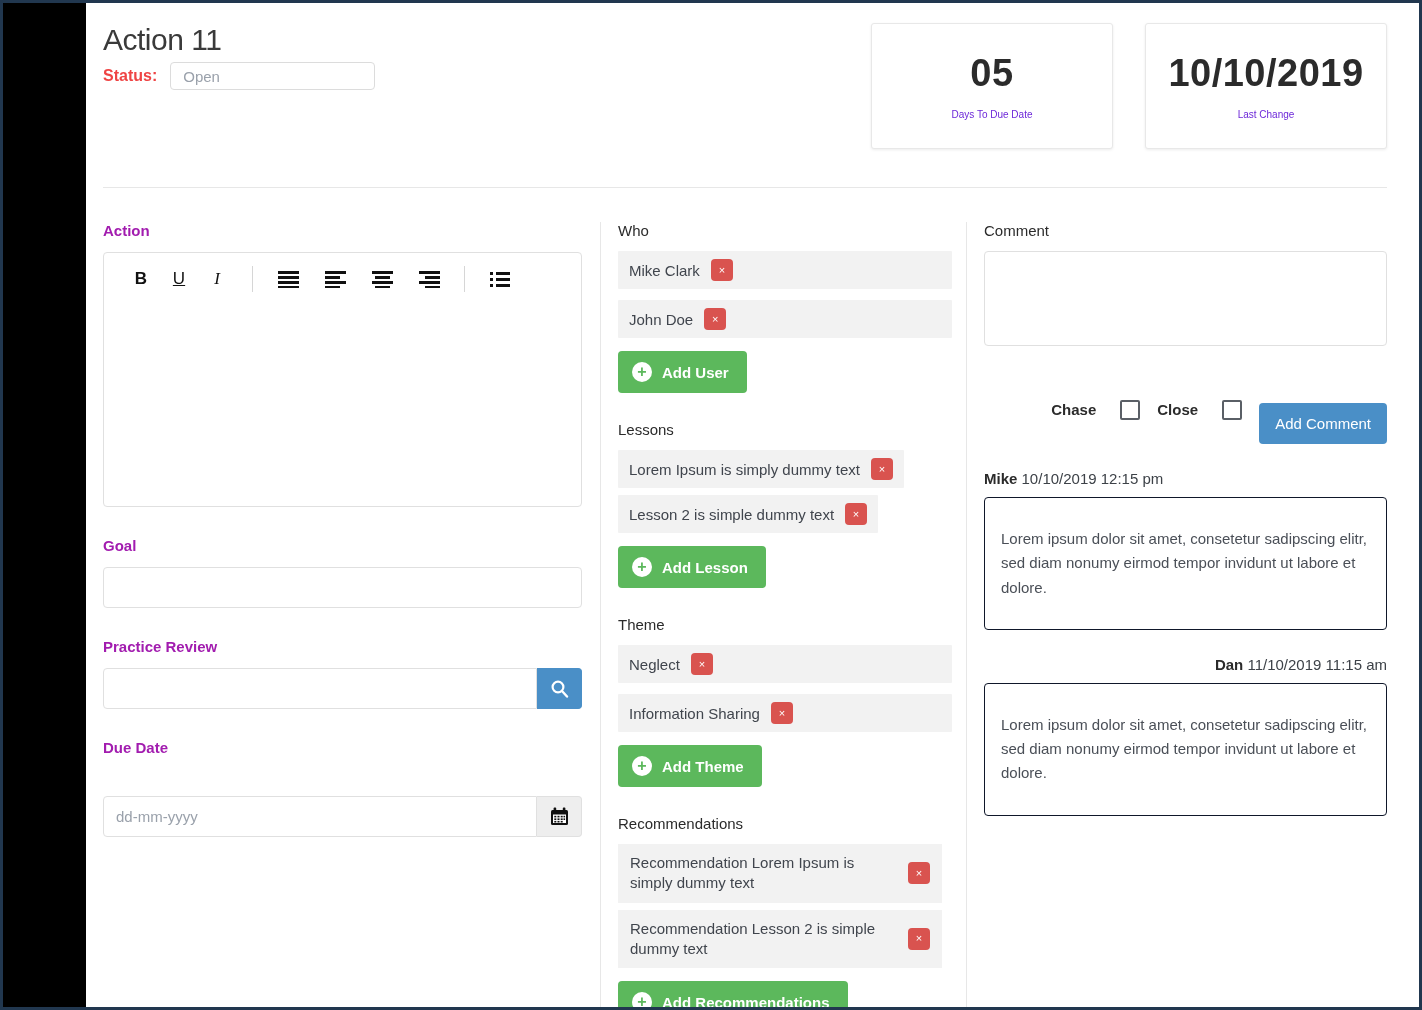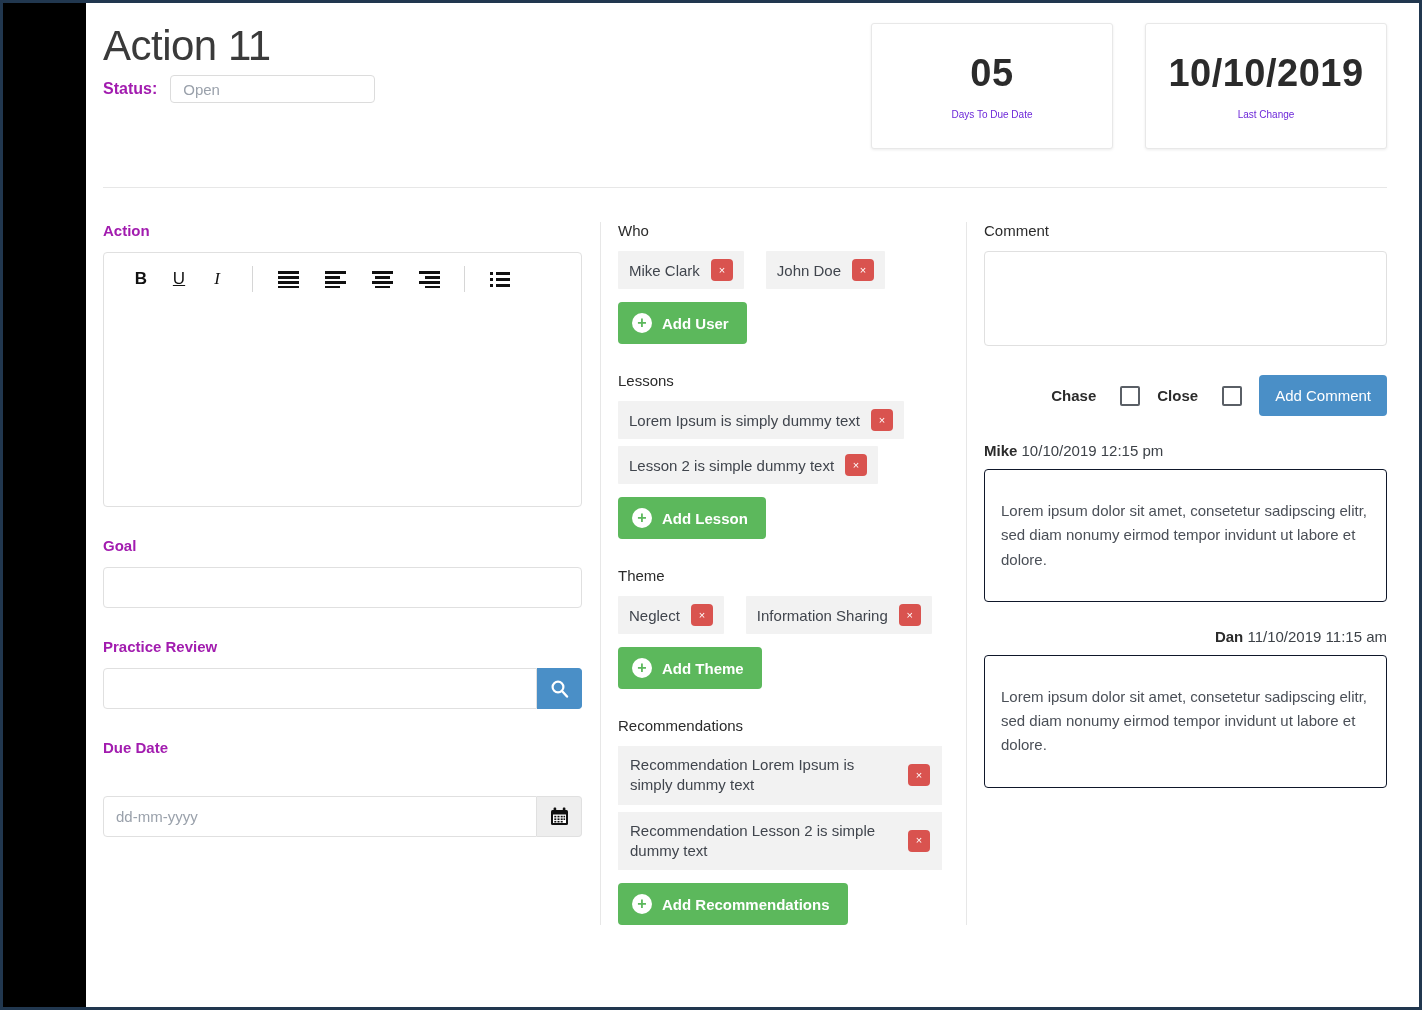--- a/index.html
+++ b/index.html
@@ -33,36 +33,36 @@
   }
 
   
   .header {
     display: flex;
     align-items: flex-start;
     justify-content: space-between;
   }
   .header-left { padding-left: 0; }
   .page-title {
-    font-size: 42px;
+    font-size: 30px;
     font-weight: 400;
     color: #3a3a3a;
     margin: 0 0 6px 0;
     letter-spacing: -0.5px;
     line-height: 1.1;
   }
   .status-row {
     display: flex;
     align-items: center;
     gap: 13px;
   }
   .status-label {
     font-size: 16px;
     font-weight: bold;
-    color: #a21caf;
+    color: #ef4444;
   }
   .status-input {
     width: 205px;
     height: 28px;
     border: 1px solid #dcdcdc;
     border-radius: 4px;
     padding: 0 12px;
     font-size: 15px;
     color: #6f7680;
     font-family: "Liberation Sans", sans-serif;
@@ -210,22 +210,23 @@
   }
   .mt-goal { margin-top: 30px; }
   .mt-practice { margin-top: 30px; }
   .mt-duedate { margin-top: 30px; }
   .duedate-spacer { height: 27px; }
 
   
   .chip-row {
     display: flex;
     flex-wrap: wrap;
-    gap: 22px;
+    gap: 11px;
     margin-bottom: 13px;
+    flex-direction: column;
   }
   .chip {
     background: #f2f2f2;
     display: inline-flex;
     align-items: center;
     gap: 11px;
     padding: 8px 11px;
     font-size: 15px;
     color: #40454d;
     border-radius: 1px;
@@ -315,20 +316,21 @@
   }
   .btn-blue {
     background: #4a8fc7;
     border: 0;
     border-radius: 4px;
     color: #fff;
     font-size: 15px;
     padding: 12px 16px;
     cursor: pointer;
     font-family: "Liberation Sans", sans-serif;
+    margin-top: 28px;
   }
   .comment-item { margin-top: 26px; }
   .comment-meta {
     font-size: 15px;
     color: #3d4248;
     margin-bottom: 10px;
   }
   .comment-meta .who { font-weight: bold; color: #2b2b2b; }
   .comment-item.right .comment-meta { text-align: right; }
   .comment-bubble {

